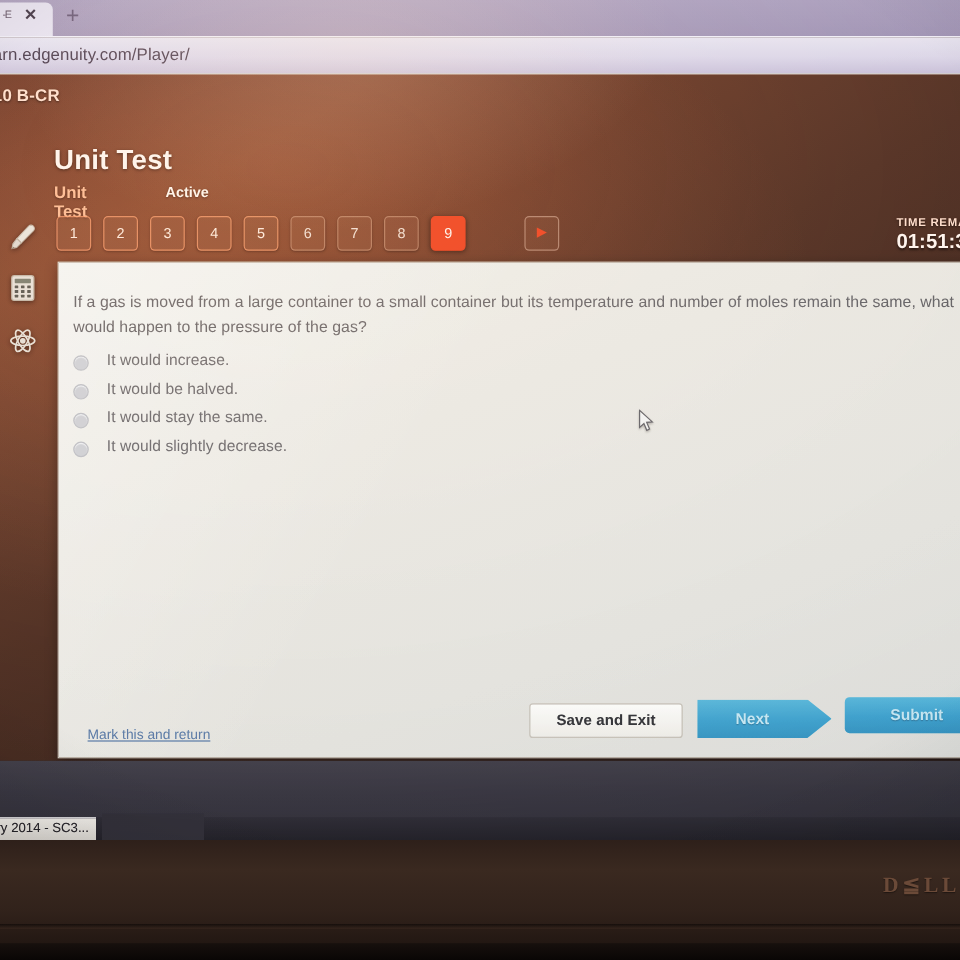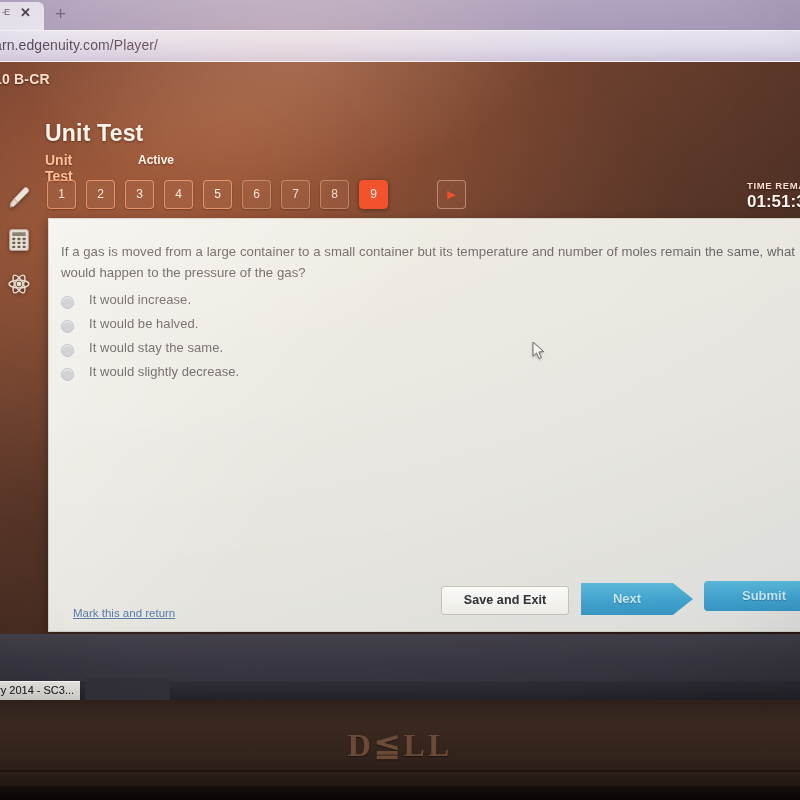--- a/index.html
+++ b/index.html
@@ -22,23 +22,23 @@
   .bezel-bottom {
     position: absolute;
     left: 0; top: 700px;
     width: 800px; height: 100px;
     background: linear-gradient(180deg, #2e201a 0%, #3a2920 25%, #31221b 60%, #1b120e 100%);
   }
   .dell-logo {
     position: absolute;
     left: 0; top: 726px;
     width: 800px;
-    text-align: center;
+    text-align: right;
     font-family: "Liberation Serif", serif;
-    font-size: 32px;
+    font-size: 18px;
     font-weight: 700;
     letter-spacing: 3px;
     color: #6b4a38;
     text-shadow: 0 1px 1px rgba(0,0,0,.45);
   }
   .bezel-seam {
     position: absolute;
     left: 0; top: 770px;
     width: 800px; height: 4px;
     background: linear-gradient(180deg, rgba(0,0,0,.5), rgba(90,62,48,.25));

